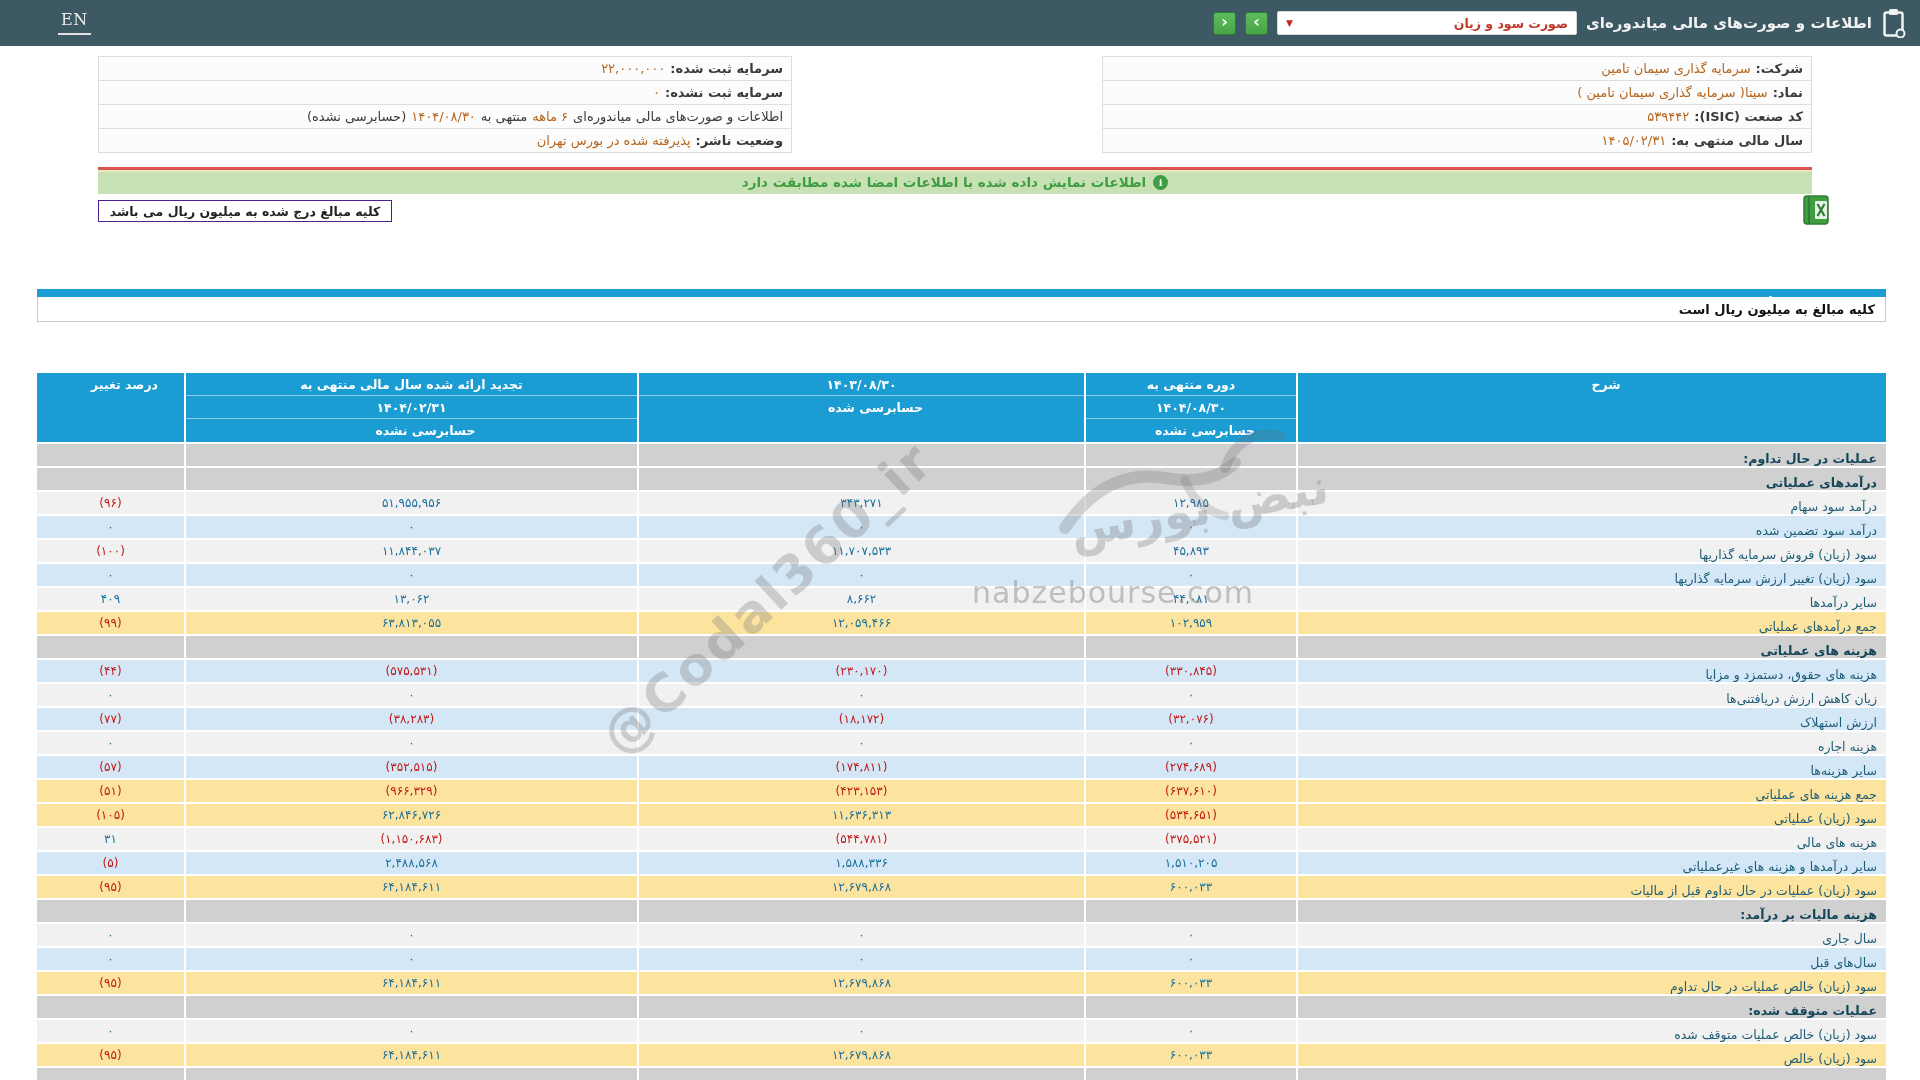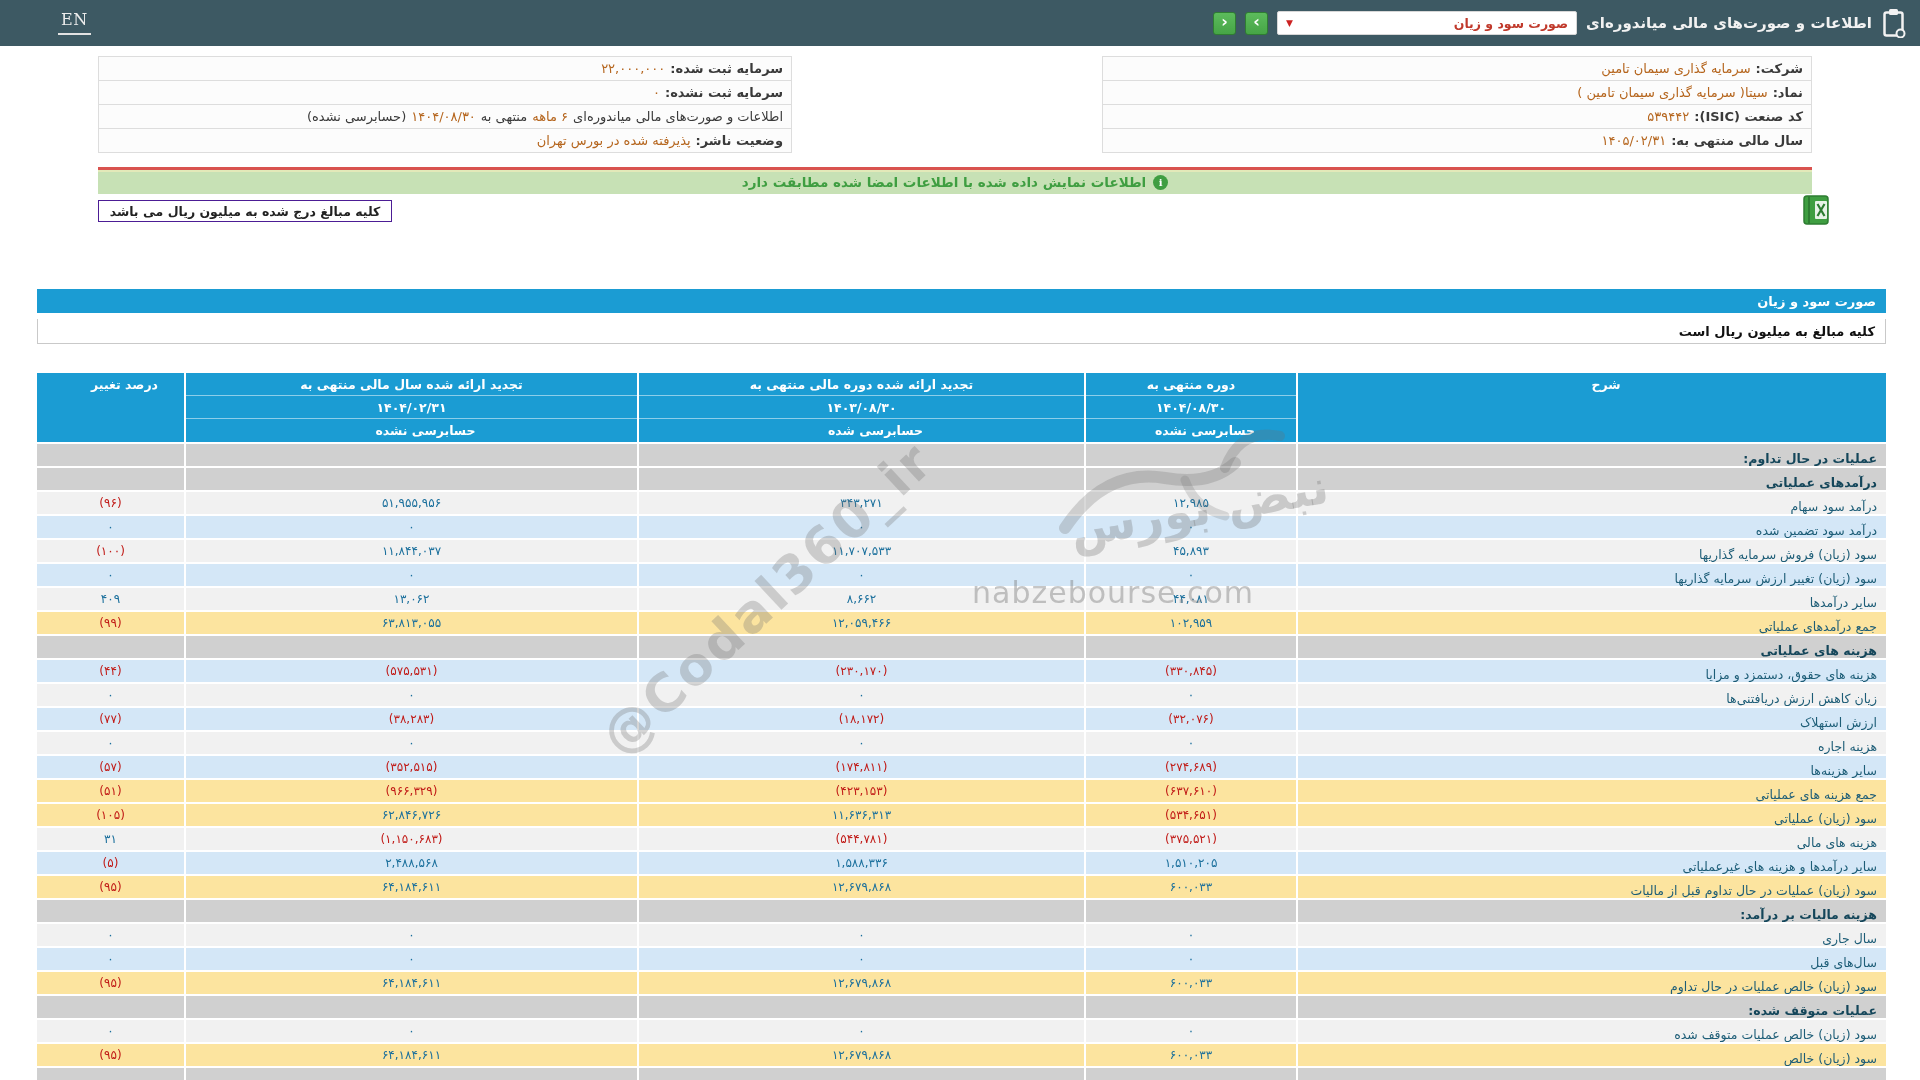--- a/index.html
+++ b/index.html
@@ -58,21 +58,21 @@
     font-family:"DejaVu Serif",serif;}
 
   .unit-box{position:absolute;left:98px;top:200px;width:294px;height:22px;border:1px solid #4c1d95;
     background:#fff;display:flex;align-items:center;justify-content:center;direction:rtl;
     font-size:12.5px;font-weight:bold;color:#222;}
   .excel-btn{position:absolute;right:88px;top:194px;width:30px;height:32px;cursor:pointer;}
 
   
   .stmt-bar{position:absolute;left:37px;width:1849px;top:289px;height:24px;background:var(--header-blue);
     display:flex;direction:rtl;align-items:center;padding:0 10px;color:#fff;font-weight:bold;font-size:13px;}
-  .stmt-unit{position:absolute;left:37px;width:1849px;top:319px;height:25px;background:#fff;
+  .stmt-unit{position:absolute;left:37px;width:1849px;top:297px;height:25px;background:#fff;
     border:1px solid #c9c9c9;border-top:none;display:flex;direction:rtl;align-items:center;
     padding:4px 10px;color:#111;font-weight:bold;font-size:13px;}
 
   
   .table-wrap{position:absolute;left:37px;top:373px;width:1849px;}
   .t-head{display:flex;direction:rtl;gap:2px;}
   .hcol{background:var(--header-blue);color:#fff;height:69px;font-weight:bold;font-size:12.5px;text-align:center;}
   .col-desc{flex:0 0 588px;}
   .col-p1{flex:0 0 210px;}
   .col-p2{flex:0 0 445px;}
@@ -190,21 +190,20 @@
   <div class="t-head">
     <div class="hcol col-desc hcol-single">
       <div class="hline">شرح</div>
     </div>
     <div class="hcol col-p1">
       <div class="hline">دوره منتهی به</div>
       <div class="hline">۱۴۰۴/۰۸/۳۰</div>
       <div class="hline">حسابرسی نشده</div>
     </div>
     <div class="hcol col-p2">
-      <div class="hline">تجدید ارائه شده دوره مالی منتهی به</div>
       <div class="hline">۱۴۰۳/۰۸/۳۰</div>
       <div class="hline">حسابرسی شده</div>
     </div>
     <div class="hcol col-p3">
       <div class="hline">تجدید ارائه شده سال مالی منتهی به</div>
       <div class="hline">۱۴۰۴/۰۲/۳۱</div>
       <div class="hline">حسابرسی نشده</div>
     </div>
     <div class="hcol col-chg hcol-single">
       <div class="hline">درصد تغییر</div>

